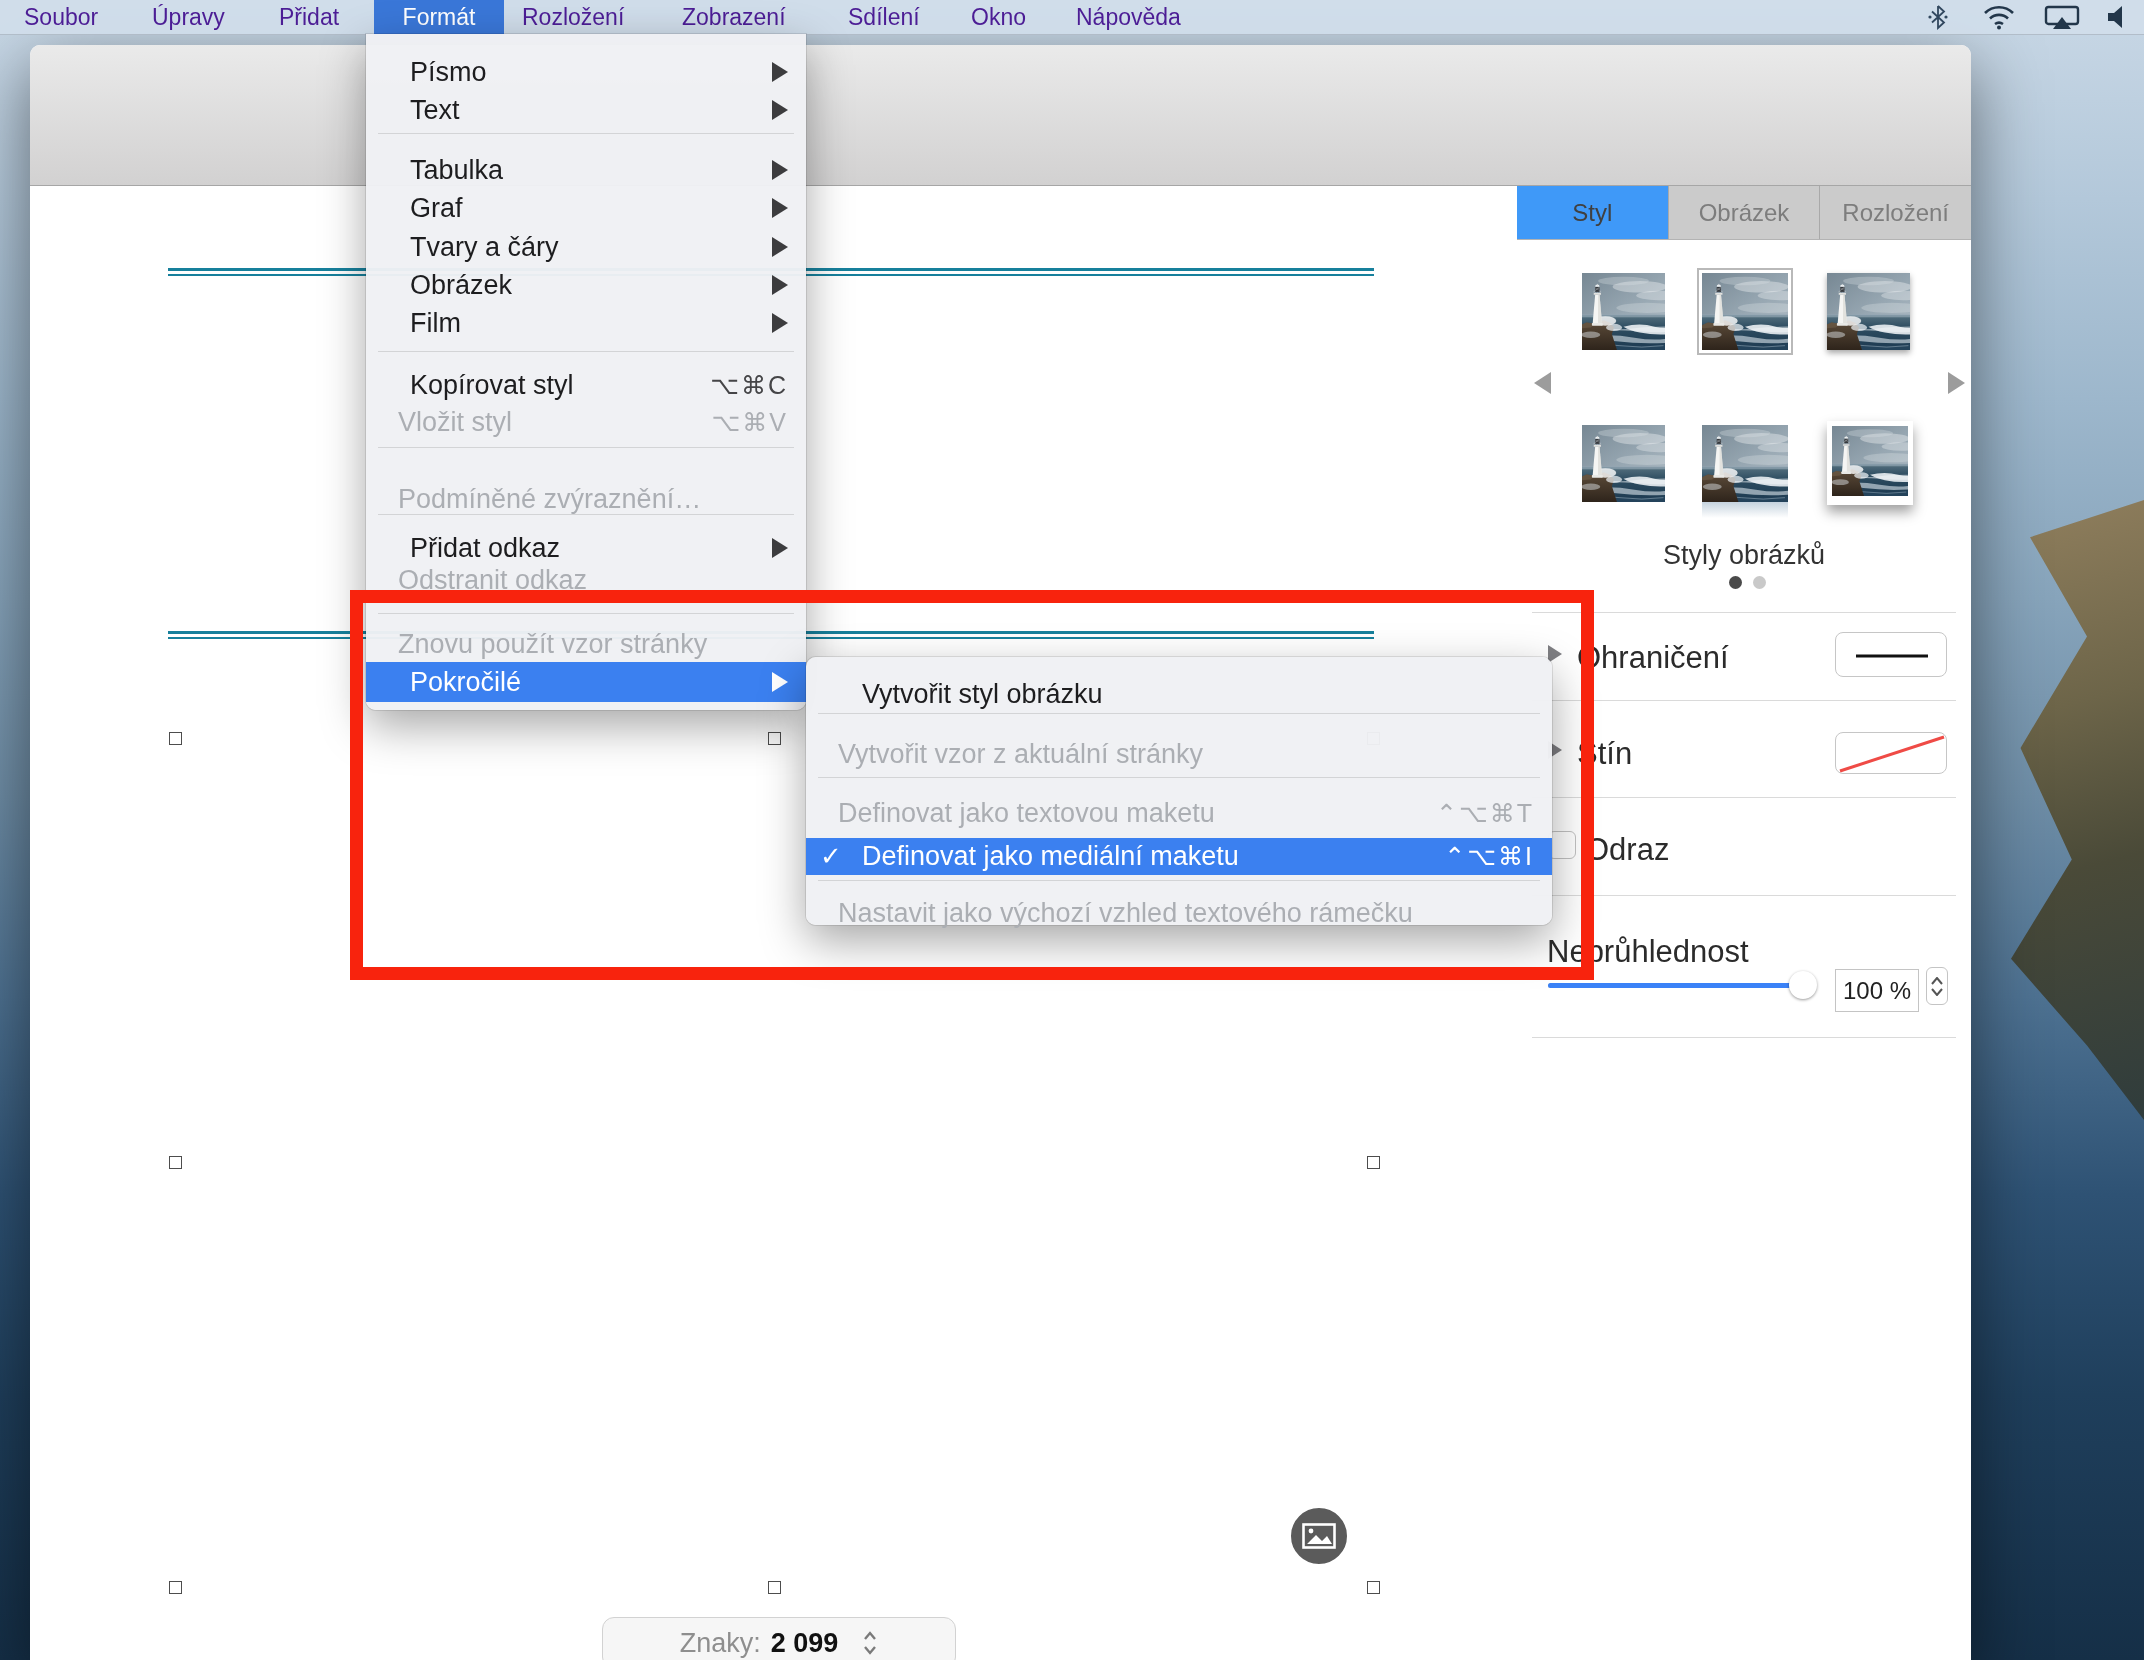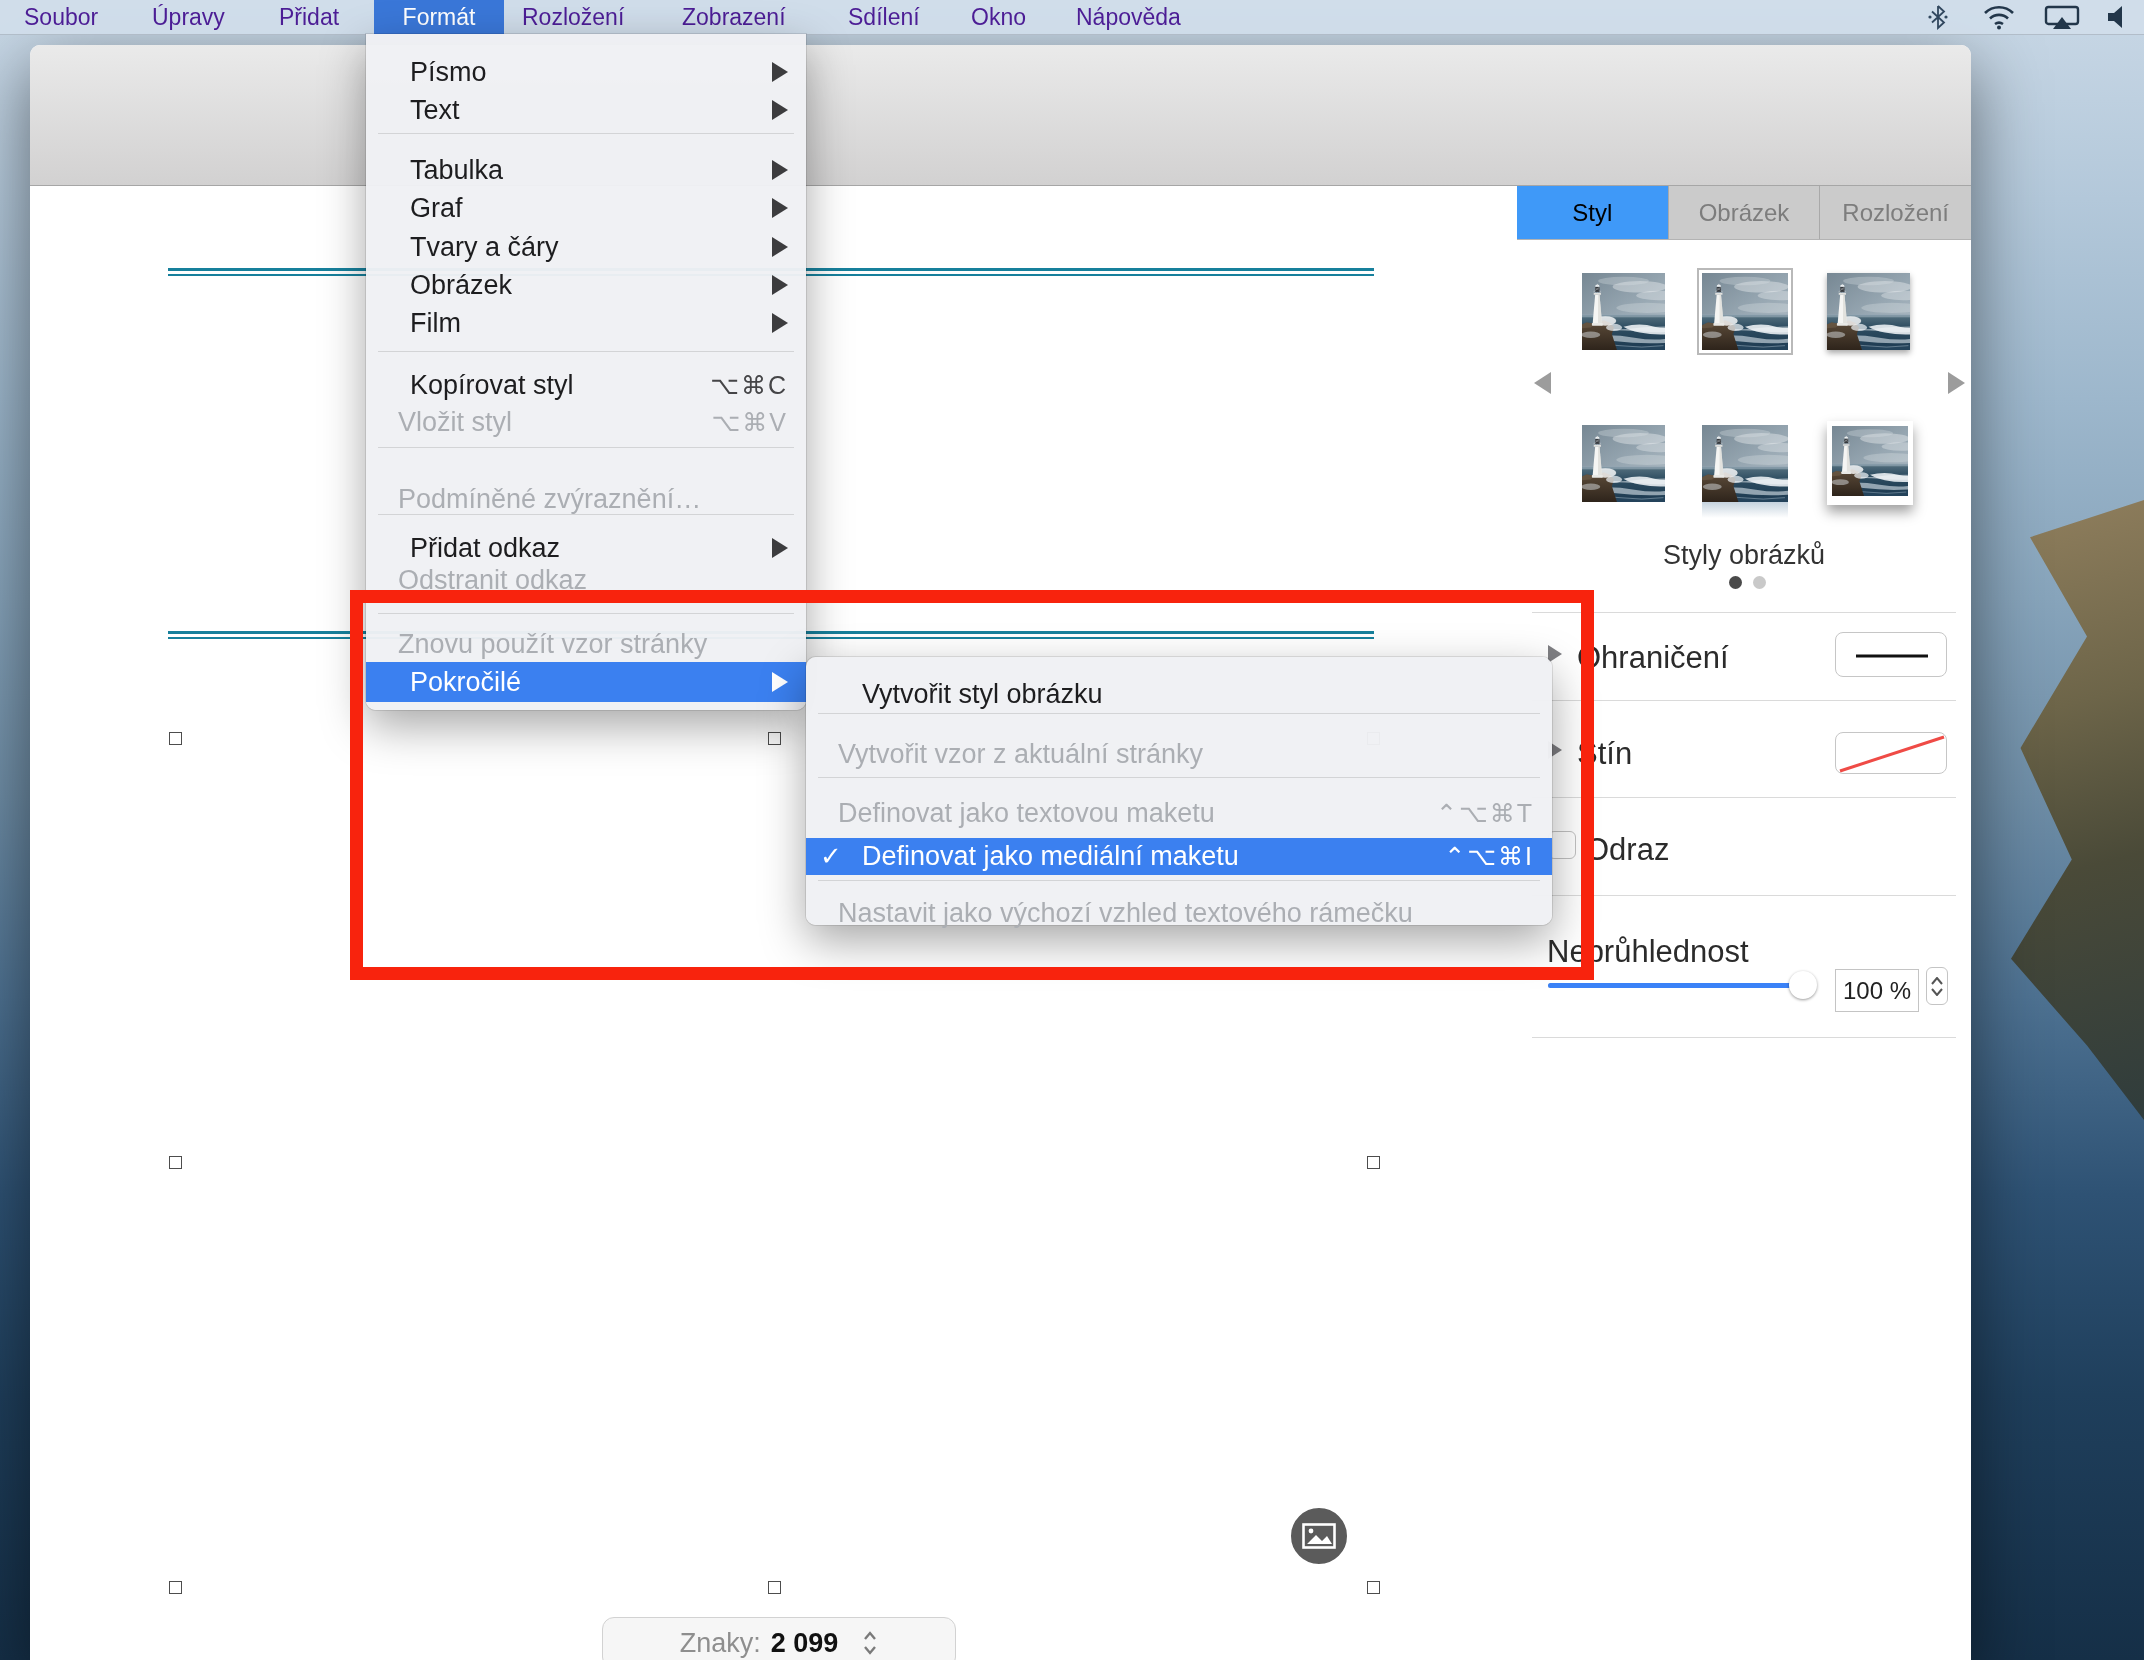--- a/index.html
+++ b/index.html
@@ -51,21 +51,21 @@
     border:1px solid #d2d2d2;border-radius:12px;display:flex;align-items:center;justify-content:center;gap:10px;z-index:6;}
   #count-pill .k{font-size:27px;color:#8e8e8e;}
   #count-pill .v{font-size:27px;font-weight:bold;color:#111;}
   
   #side{position:absolute;left:1517px;top:186px;width:454px;height:1474px;background:#fff;border-left:1px solid #bdbdbd;box-sizing:border-box;}
   #tabbar{position:absolute;left:1517px;top:186px;width:454px;height:54px;display:flex;z-index:6;
     border-bottom:1px solid #b3b3b3;box-sizing:border-box;}
   .tab{flex:1;display:flex;align-items:center;justify-content:center;font-size:24px;
     background:#cbcbcb;color:#7d7d7d;border-right:1px solid #a9a9a9;box-sizing:border-box;}
   .tab:last-child{border-right:none;}
-  .tab.active{background:#3f99f8;color:#000000;}
+  .tab.active{background:#3f99f8;color:#404040;}
   .thumb-wrap{position:absolute;z-index:6;}
   .thumb{display:block;width:100%;height:100%;}
   .thumb-wrap.selected{outline:2px solid #b9b9b9;outline-offset:3px;}
   .thumb-wrap.polaroid{background:#fff;padding:5px 5px 9px;box-shadow:0 7px 12px rgba(0,0,0,.38);}
   .refl{position:absolute;left:0;top:100%;width:100%;height:16px;
     background:linear-gradient(rgba(150,175,195,.55),rgba(150,175,195,0));}
   .pager{position:absolute;width:0;height:0;z-index:6;}
   #caption{position:absolute;left:1744px;top:540px;transform:translateX(-50%);font-size:27px;color:#333;z-index:6;}
   .dot{position:absolute;width:13px;height:13px;border-radius:50%;z-index:6;}
   .sdiv{position:absolute;left:1532px;width:424px;height:1px;background:#dadada;z-index:6;}

